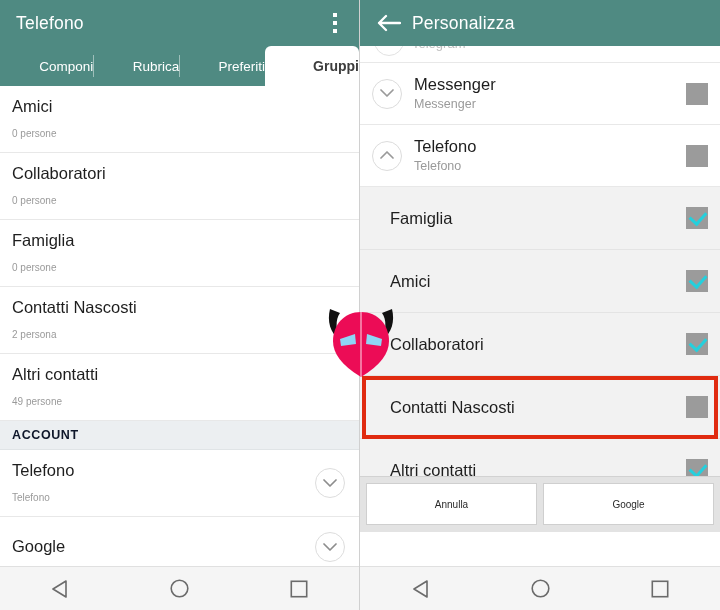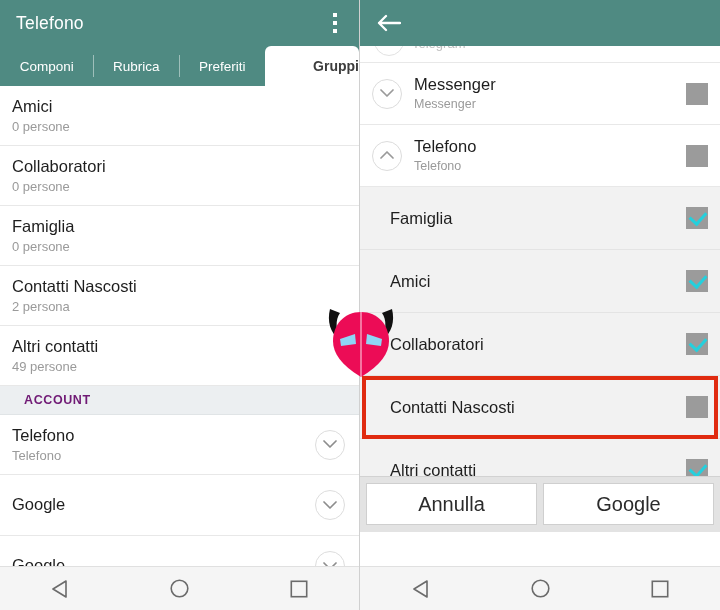--- a/index.html
+++ b/index.html
@@ -35,44 +35,44 @@
     margin-right: 6px;
   }
   .back-btn svg { display:block; }
 
   
   .tabbar {
     height: 40px; background:#4f8a82; display:flex; align-items:flex-end;
     position:relative;
   }
   .tab {
-    flex: 1 1 auto; height: 40px; display:flex; align-items:center; justify-content:center;
+    flex: 1 1 auto; height: 40px; display:flex; align-items:center; justify-content:flex-end;
     color:#ffffff; font-size:13.5px; position:relative;
   }
   .tab + .tab::before {
     content:""; position:absolute; left:0; top:9px; bottom:9px; width:1px;
     background: rgba(255,255,255,.45);
   }
   .tab.active {
     background:#ffffff; color:#3d3d3d; font-weight:bold; border-radius:6px 6px 0 0;
     flex: 0 0 64px; font-size:14px;padding-left:48px;
   }
   .tab.active::before { display:none; }
 
   
   .list { background:#ffffff; }
   .list-row {
     padding: 9px 12px 10px 12px; border-bottom: 1px solid #e8e8e8;
     position:relative; min-height: 54px;
   }
   .list-row .title { font-size: 16.5px; color:#1e1e1e; line-height: 22px; }
-  .list-row .sub   { font-size: 13px; color:#9a9a9a; line-height:17px; margin-top:1px; }
+  .list-row .sub   { font-size: 10px; color:#9a9a9a; line-height:17px; margin-top:8px; }
   .section-header {
-    background:#eceff1; padding: 7px 12px 7px 24px; border-bottom:1px solid #e0e4e6;
-    font-size: 12.5px; font-weight: bold; color:#701a75; letter-spacing: .6px;
+    background:#eceff1; padding: 7px 12px 7px 12px; border-bottom:1px solid #e0e4e6;
+    font-size: 12.5px; font-weight: bold; color:#0f172a; letter-spacing: .6px;
   }
   .chev-circle {
     position:absolute; right: 14px; top: 50%; transform: translateY(-50%);
     width: 30px; height: 30px; border-radius:50%; border:1px solid #dddddd;
     background:#fff; display:flex; align-items:center; justify-content:center;
   }
 
   
   .pz-scroll { position:relative; height: 430px; background:#ffffff; overflow:hidden; }
   .pz-cut {
@@ -125,21 +125,21 @@
   .row-wrap { position:relative; }
 
   
   .actions {
     display:flex; gap: 6px; padding: 6px 6px 7px 6px; background:#e3e3e3;
     border-top:1px solid #d2d2d2;
   }
   .actions .btn {
     flex:1 1 0; background:#ffffff; border:1px solid #cfcfcf;
     height: 42px; display:flex; align-items:center; justify-content:center;
-    font-size: 20px; color:#2b2b2b;
+    font-size: 10px; color:#2b2b2b;
   }
 
   
   .navbar {
     position:absolute; left:0; right:0; bottom:0; height: 44px;
     background:#f5f5f5; border-top:1px solid #e0e0e0;
     display:flex; align-items:center; justify-content:space-around;
   }
   .navbar .nb { width: 40px; height: 30px; display:flex; align-items:center; justify-content:center; }
 
@@ -255,20 +255,21 @@
   </div>
 
   <div class="panel panel-right">
 
     <div class="appbar">
       <div class="back-btn">
         <svg width="24" height="18" viewBox="0 0 24 18">
           <path d="M23 9 L2 9 M9 2 L2 9 L9 16" fill="none" stroke="#ffffff" stroke-width="2.3" stroke-linecap="round" stroke-linejoin="round"></path>
         </svg>
       </div>
+      <span class="appbar-title">Personalizza</span>
     </div>
 
     <div class="pz-scroll">
 
       <div class="pz-cut">
         <div class="cut-chev"></div>
         <div class="cut-text">Telegram</div>
       </div>
 
       <div class="acct-row">

